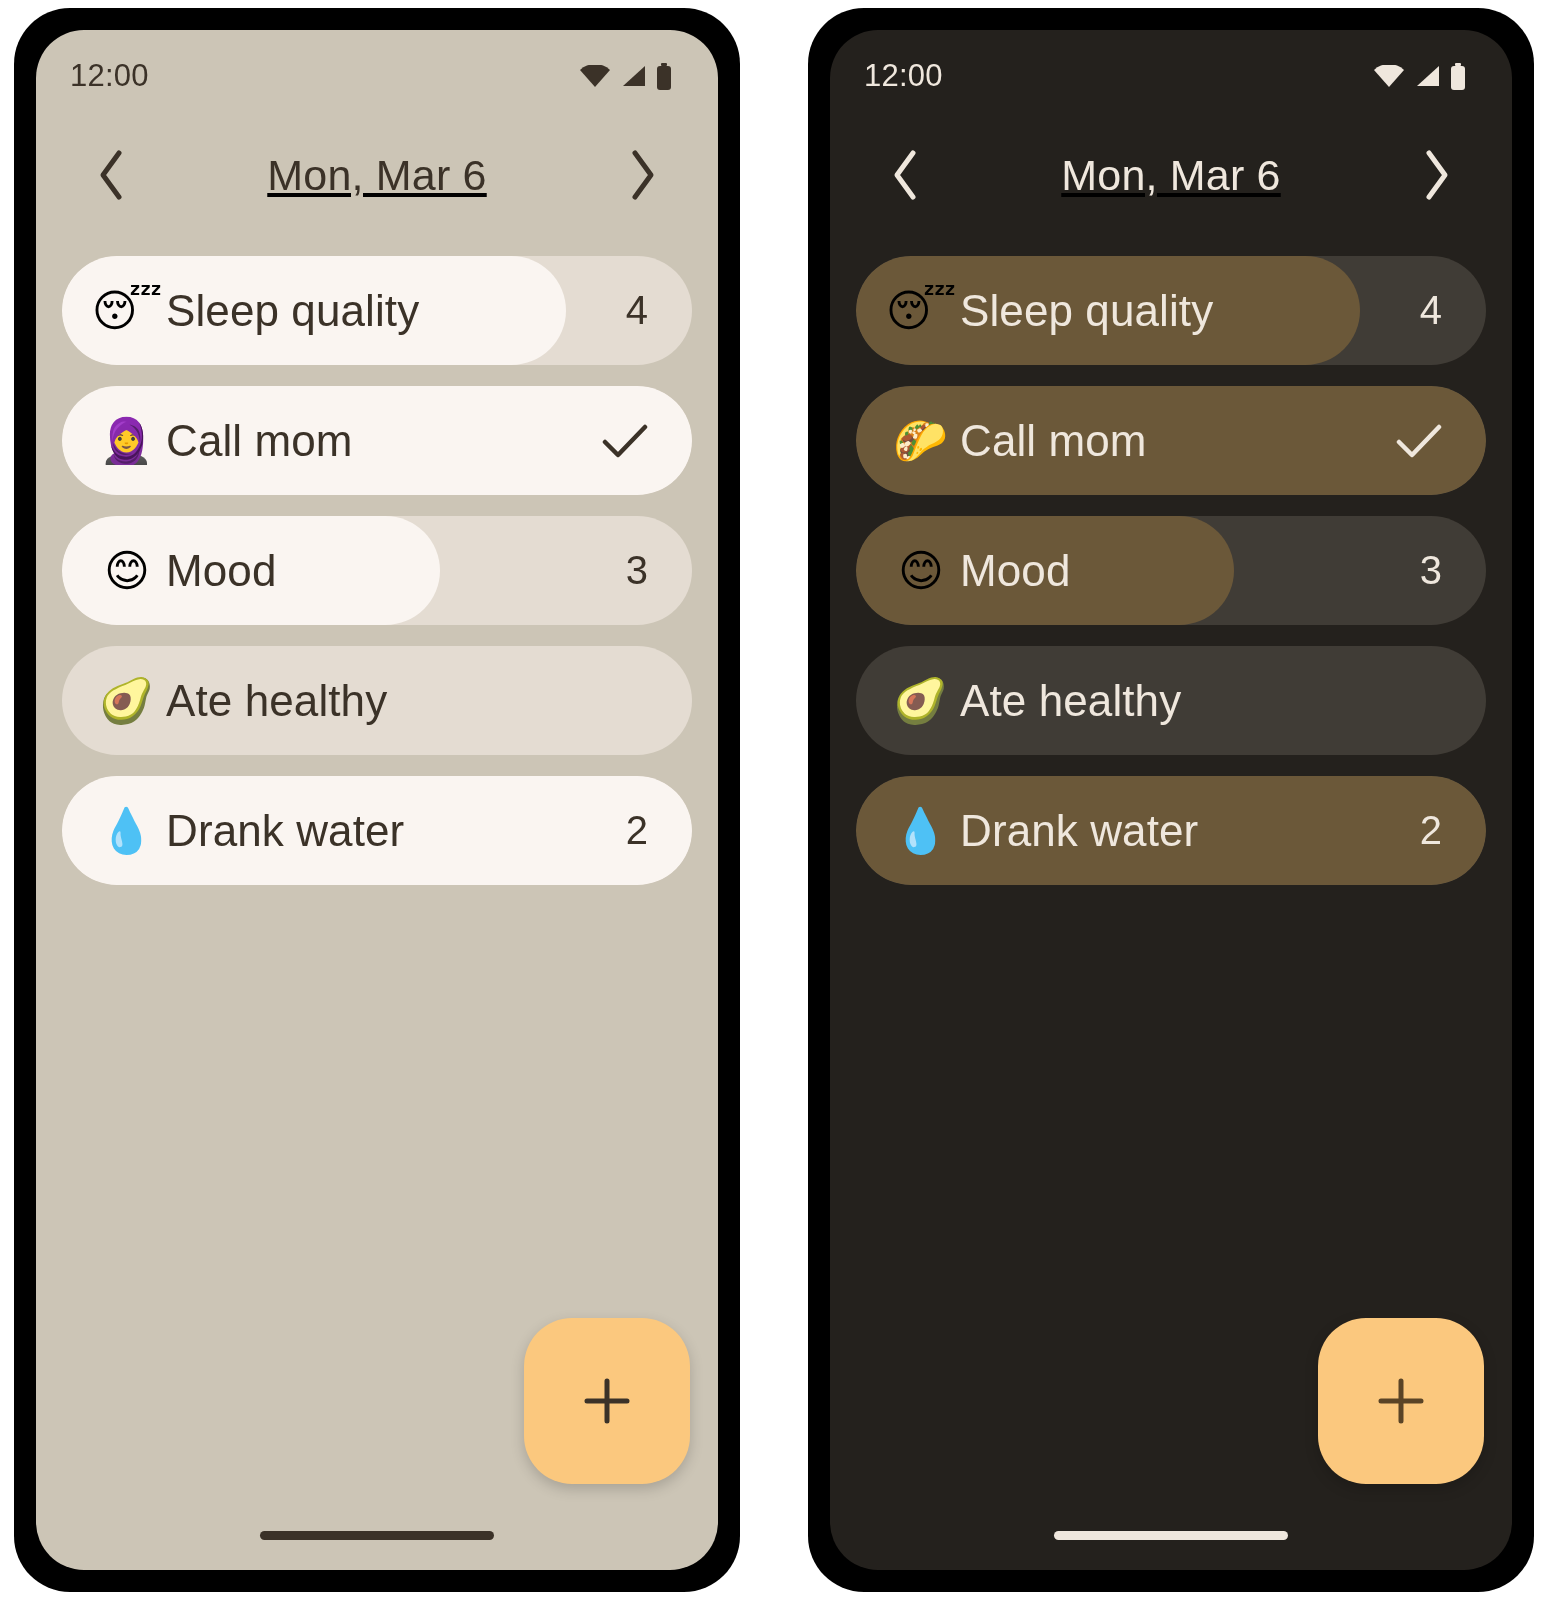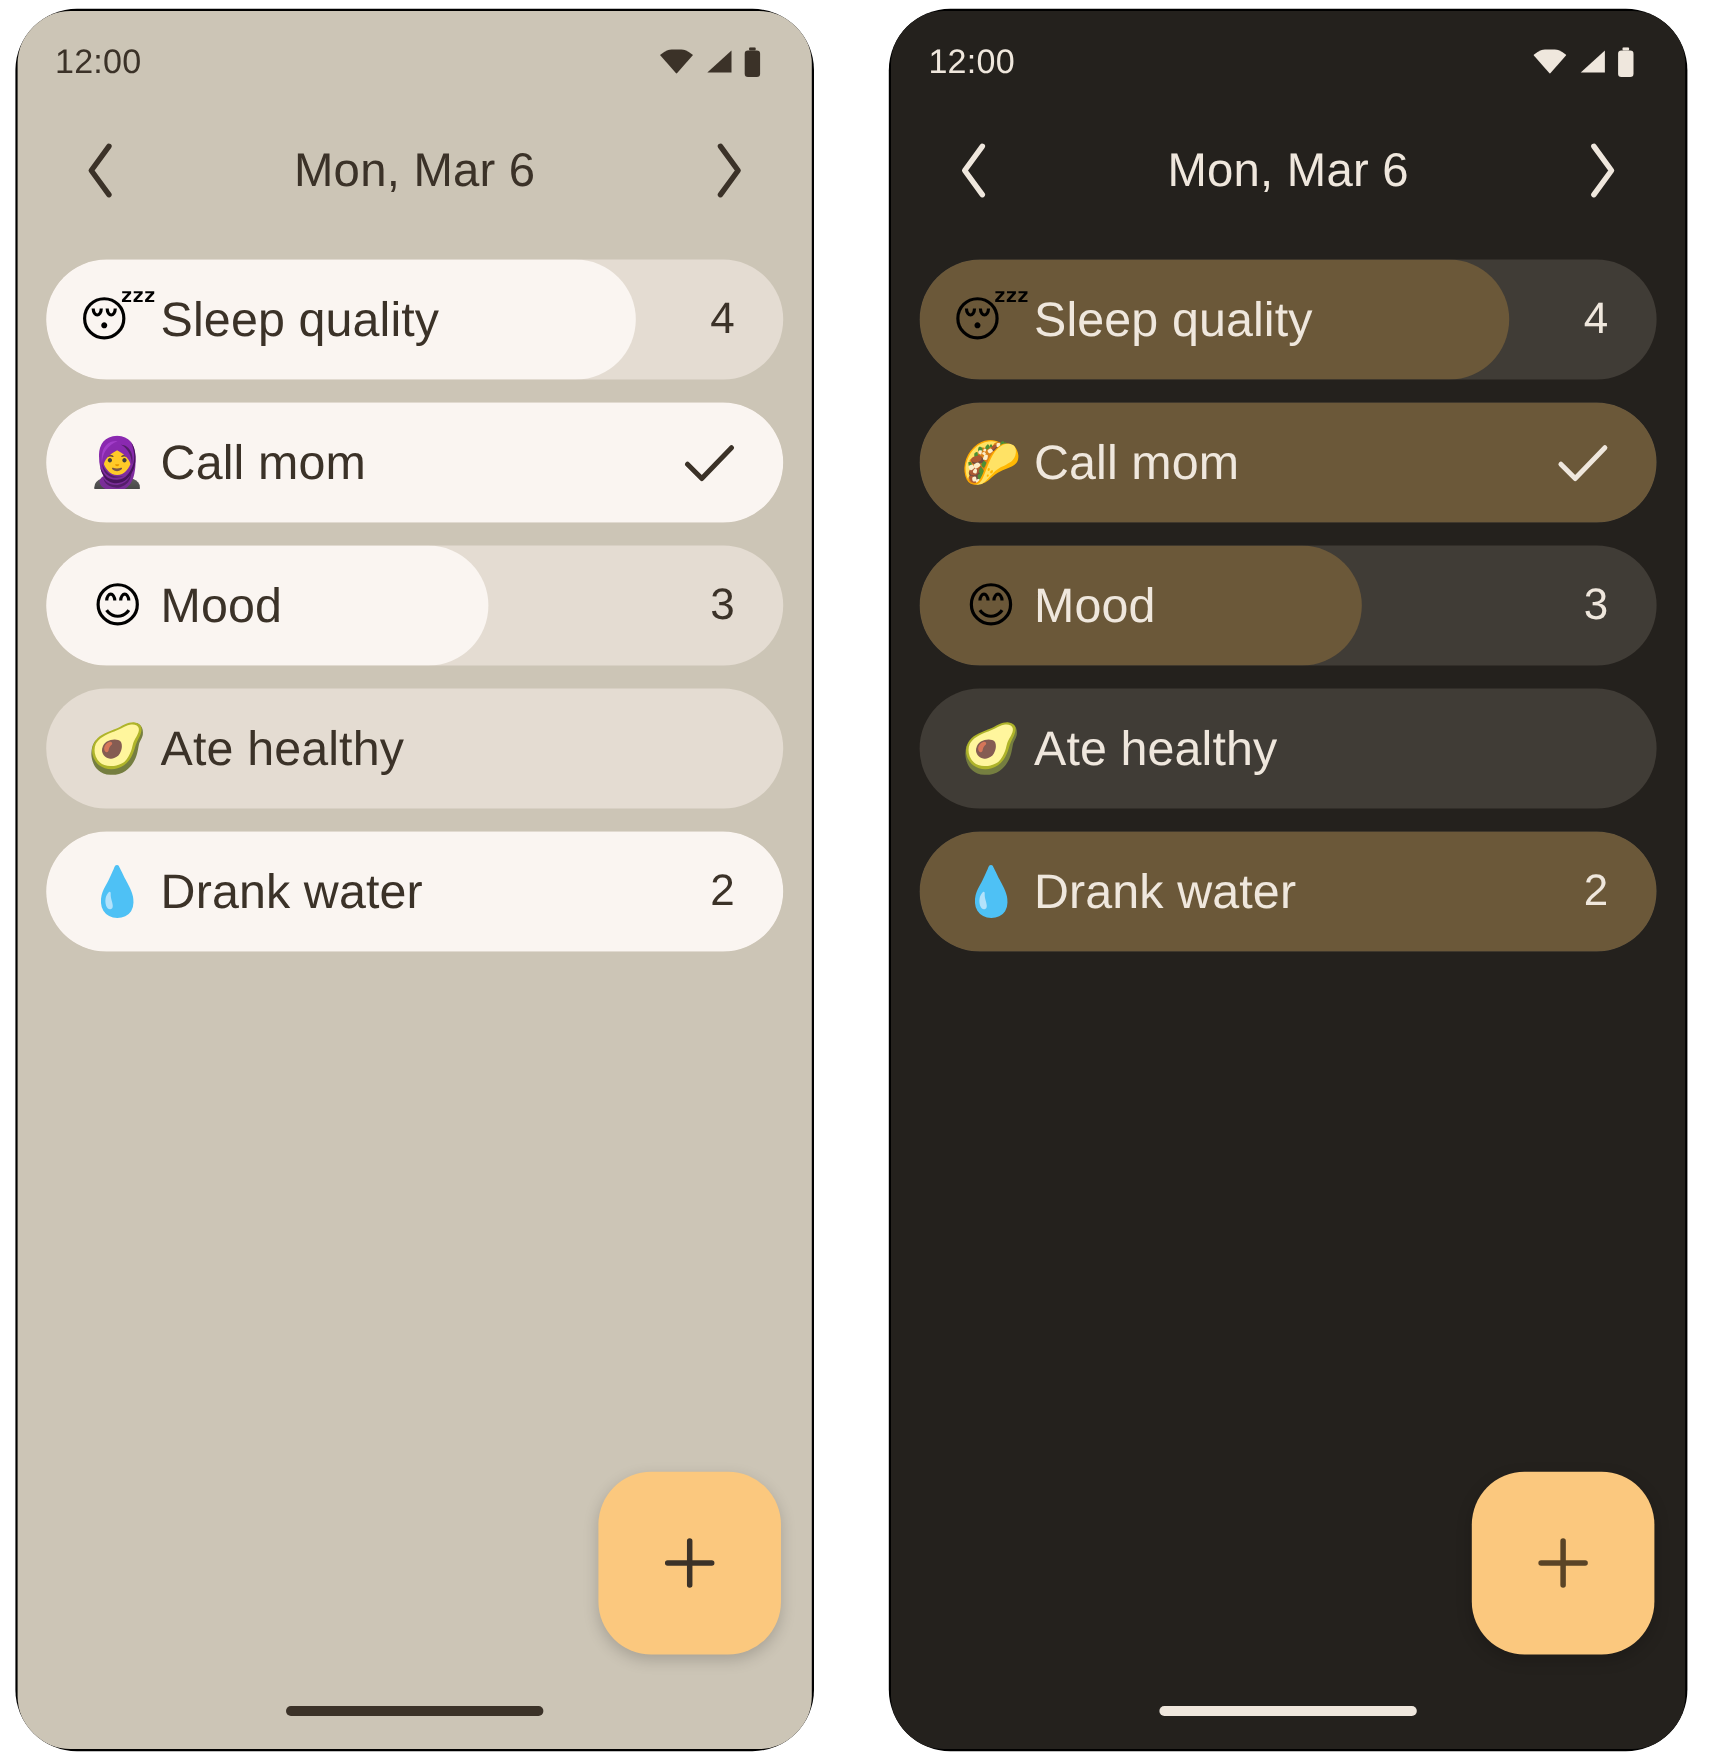--- a/index.html
+++ b/index.html
@@ -22,21 +22,21 @@
     padding: 8px 14px;
     align-items: flex-start;
   }
 
   
   .phone {
     position: relative;
     width: 726px;
     height: 1584px;
     border-radius: 56px;
-    padding: 2px;
+    padding: 22px;
     flex: 0 0 auto;
     overflow: hidden;
   }
   .phone.light { background: #000000; }
   .phone.dark  { background: #000000; }
 
   .screen {
     position: relative;
     width: 100%;
     height: 100%;
@@ -75,20 +75,21 @@
   .dark  .status-icons svg { fill: #EFE7DD; }
 
   
   .date-nav {
     height: 106px;
     display: flex;
     align-items: center;
     justify-content: space-between;
     padding: 0 44px;
     flex: 0 0 auto;
+    text-decoration: underline;
   }
   .nav-arrow {
     width: 64px;
     height: 64px;
     display: flex;
     align-items: center;
     justify-content: center;
     background: none;
     border: none;
     cursor: pointer;

